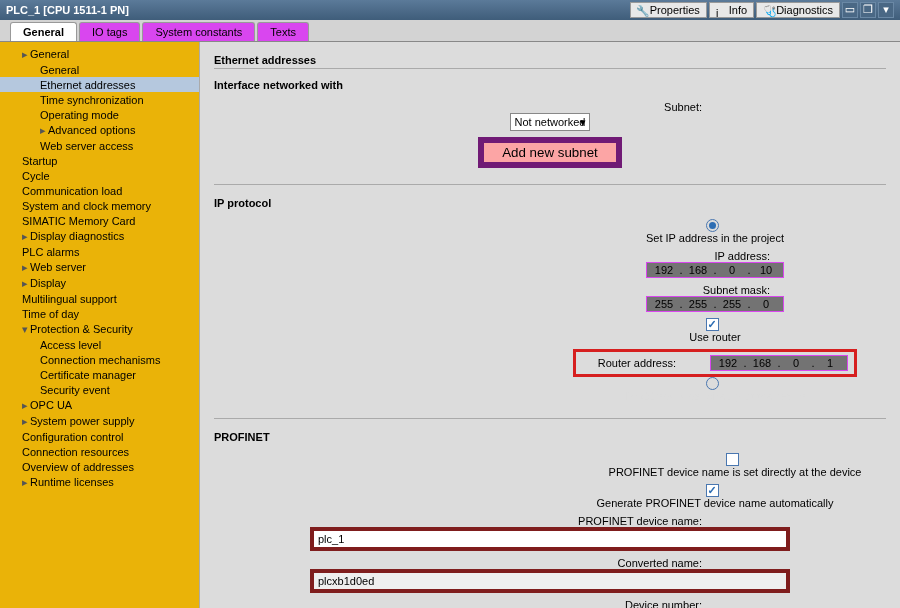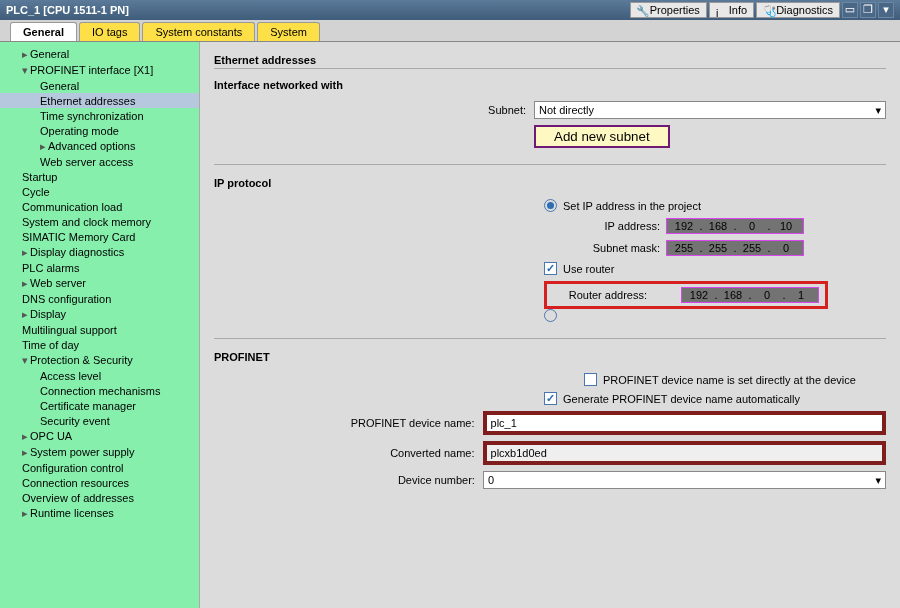--- a/index.html
+++ b/index.html
@@ -6,42 +6,42 @@
 body { width: 900px; height: 608px; background: #fff; font-size: 11px; color: #000; overflow: hidden; }
 
 .titlebar { height: 20px; background: linear-gradient(#5b7a99, #3f5d7a); color: #fff; display: flex; align-items: center; padding: 0 6px; }
 .titlebar-title { flex: 1; font-weight: bold; }
 .titlebar-btns { display: flex; gap: 2px; }
 .titlebar-btns .btn { background: #e8e8e8; color: #000; border: 1px solid #999; padding: 1px 6px; display: flex; align-items: center; gap: 3px; cursor: pointer; }
 .titlebar-btns .icon { width: 10px; height: 10px; display: inline-block; }
 .titlebar-btns .winbtn { background: #4a6885; color: #fff; border: 1px solid #6a88a5; width: 16px; text-align: center; }
 
 .tabs { height: 22px; background: #d3d3d3; border-bottom: 1px solid #888; display: flex; align-items: flex-end; padding-left: 10px; }
-.tab { padding: 3px 12px; background: #fde047; border: 1px solid #999; border-bottom: none; margin-right: 2px; cursor: pointer; border-radius: 3px 3px 0 0; }
+.tab { padding: 3px 12px; background: #d946ef; border: 1px solid #999; border-bottom: none; margin-right: 2px; cursor: pointer; border-radius: 3px 3px 0 0; }
 .tab.active { background: #fff; font-weight: bold; }
 
 .body { display: flex; height: calc(608px - 42px); }
 
-.sidebar { width: 200px; background: #86efac; border-right: 1px solid #aaa; overflow: hidden; padding-top: 4px; }
+.sidebar { width: 200px; background: #eab308; border-right: 1px solid #aaa; overflow: hidden; padding-top: 4px; }
 .tree-item { padding: 1.5px 4px 1.5px 12px; cursor: pointer; white-space: nowrap; }
 .tree-item.d1 { padding-left: 22px; }
 .tree-item.d2 { padding-left: 40px; }
 .tree-item .arrow { display: inline-block; width: 8px; color: #555; }
 .tree-item.sel { background: #b5c8de; }
 
 .main { flex: 1; background: #dcdcdc; padding: 12px 14px; overflow: hidden; }
 .section-title { font-weight: bold; border-bottom: 1px solid #aaa; padding-bottom: 2px; margin-bottom: 10px; }
 .group { margin-bottom: 16px; }
 .group-title { font-weight: bold; margin-bottom: 10px; }
-.row { display: flex; align-items: center; margin-bottom: 6px; }
+.row { display: flex; align-items: center; margin-bottom: 6px; flex-direction: column; }
 .label { width: 320px; text-align: right; padding-right: 8px; }
 .control { flex: 1; }
 .select { width: 100%; background: #fff; border: 1px solid #888; padding: 2px 4px; position: relative; }
 .select::after { content: "▾"; position: absolute; right: 4px; }
-.btn-std { background: #fef9c3; border: 2px solid #701a75; padding: 2px 18px; cursor: pointer; }
+.btn-std { background: #fca5a5; border: 6px solid #701a75; padding: 2px 18px; cursor: pointer; }
 .hr { height: 1px; background: #aaa; margin: 10px 0 12px 0; }
 
 .radio { width: 13px; height: 13px; border: 1px solid #4a77b0; border-radius: 50%; margin-right: 6px; display: inline-flex; align-items: center; justify-content: center; }
 .radio.checked::after { content: ""; width: 7px; height: 7px; border-radius: 50%; background: #2d6db3; }
 .check { width: 13px; height: 13px; border: 1px solid #4a77b0; margin-right: 6px; display: inline-flex; align-items: center; justify-content: center; background: #fff; }
 .check.checked::after { content: "✓"; color: #2d6db3; font-size: 11px; font-weight: bold; line-height: 11px; }
 
 .ip-label { width: 100px; text-align: right; padding-right: 6px; margin-left: 22px; }
 .ip-box { display: flex; align-items: center; background: #737373; border: 1px solid #d946ef; padding: 1px 4px; }
 .ip-box span.oct { width: 26px; text-align: center; }
@@ -76,42 +76,40 @@
     <div class="winbtn">▭</div>
     <div class="winbtn">❐</div>
     <div class="winbtn">▾</div>
   </div>
 </div>
 
 <div class="tabs">
   <div class="tab active">General</div>
   <div class="tab">IO tags</div>
   <div class="tab">System constants</div>
-  <div class="tab">System</div>
+  <div class="tab">Texts</div>
 </div>
 
 <div class="body">
   <div class="sidebar">
     <div class="tree-item d1"><span class="arrow">▸</span><span>General</span></div>
-    <div class="tree-item d1"><span class="arrow">▾</span><span>PROFINET interface [X1]</span></div>
     <div class="tree-item d2">General</div>
     <div class="tree-item d2 sel">Ethernet addresses</div>
     <div class="tree-item d2">Time synchronization</div>
     <div class="tree-item d2">Operating mode</div>
     <div class="tree-item d2"><span class="arrow">▸</span><span>Advanced options</span></div>
     <div class="tree-item d2">Web server access</div>
     <div class="tree-item d1">Startup</div>
     <div class="tree-item d1">Cycle</div>
     <div class="tree-item d1">Communication load</div>
     <div class="tree-item d1">System and clock memory</div>
     <div class="tree-item d1">SIMATIC Memory Card</div>
     <div class="tree-item d1"><span class="arrow">▸</span><span>Display diagnostics</span></div>
     <div class="tree-item d1">PLC alarms</div>
     <div class="tree-item d1"><span class="arrow">▸</span><span>Web server</span></div>
-    <div class="tree-item d1">DNS configuration</div>
     <div class="tree-item d1"><span class="arrow">▸</span><span>Display</span></div>
     <div class="tree-item d1">Multilingual support</div>
     <div class="tree-item d1">Time of day</div>
     <div class="tree-item d1"><span class="arrow">▾</span><span>Protection &amp; Security</span></div>
     <div class="tree-item d2">Access level</div>
     <div class="tree-item d2">Connection mechanisms</div>
     <div class="tree-item d2">Certificate manager</div>
     <div class="tree-item d2">Security event</div>
     <div class="tree-item d1"><span class="arrow">▸</span><span>OPC UA</span></div>
     <div class="tree-item d1"><span class="arrow">▸</span><span>System power supply</span></div>
@@ -122,21 +120,21 @@
   </div>
 
   <div class="main">
     <div class="section-title">Ethernet addresses</div>
 
     <div class="group">
       <div class="group-title">Interface networked with</div>
       <div class="row">
         <div class="label">Subnet:</div>
         <div class="control">
-            <div class="select">Not directly</div>
+            <div class="select">Not networked</div>
           </div>
       </div>
       <div class="row">
         <div class="label"></div>
         <div class="control"><button class="btn-std">Add new subnet</button></div>
       </div>
     </div>
 
     <div class="hr"></div>
 

